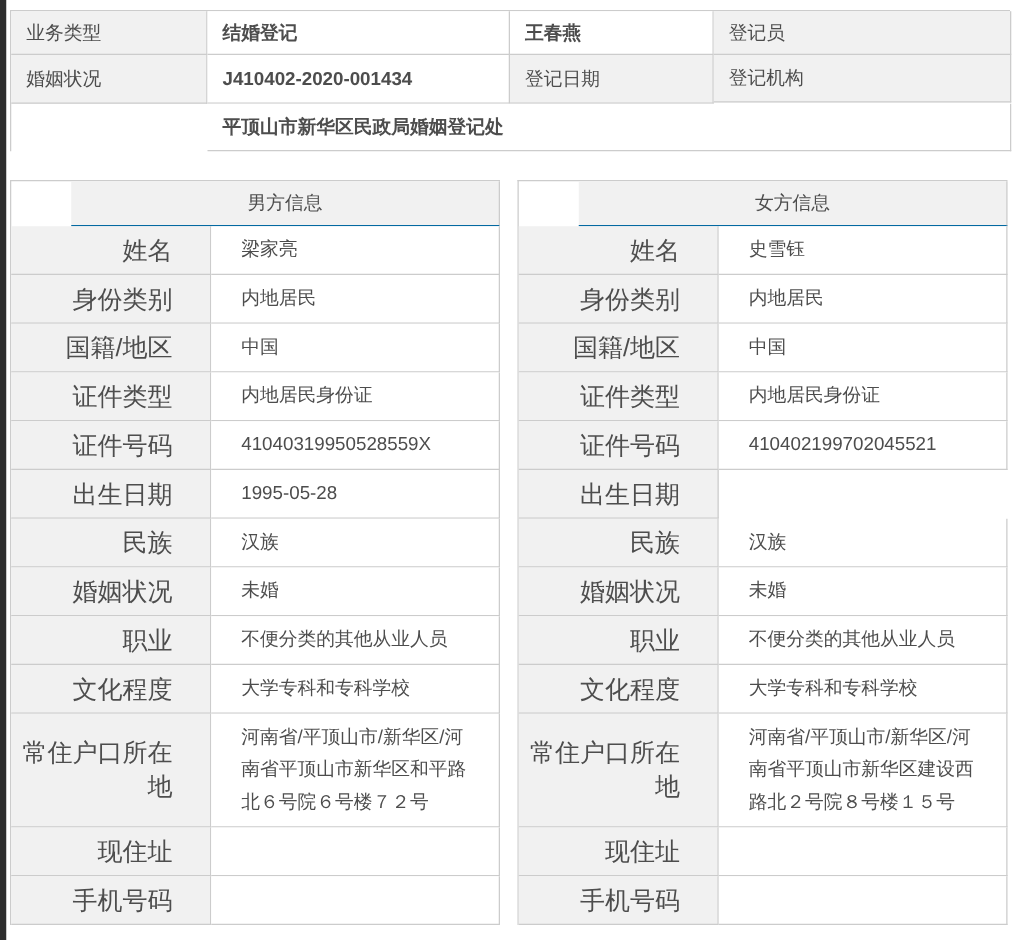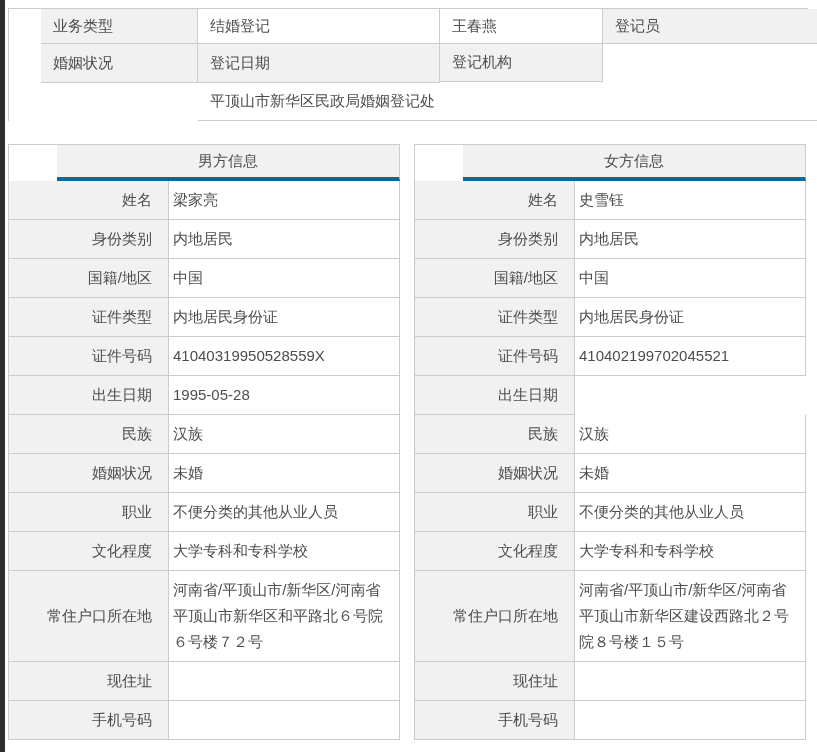--- a/index.html
+++ b/index.html
@@ -24,56 +24,55 @@
     width: 800px;
   }
   
   .top-table {
     display: grid;
     grid-template-columns: 157px 242px 163px 238px;
     border-top: 1px solid #cccccc;
     border-left: 1px solid #cccccc;
     box-sizing: border-box;
     width: 800px;
-    padding-left: 32px;
   }
   .top-table .cell {
     border-right: 1px solid #cccccc;
     border-bottom: 1px solid #cccccc;
     box-sizing: border-box;
     display: flex;
     align-items: center;
     font-size: 15px;
     padding: 0 12px;
     overflow: hidden;
     white-space: nowrap;
   }
   .top-table .label { background: #f1f1f1; }
-  .top-table .value { background: #ffffff; }
+  .top-table .value { background: #ffffff; font-weight: bold; }
   .r1 { height: 35px; }
   .r2 { height: 39px; }
   .r3 { height: 38px; }
   .span3 { grid-column: 2 / 5; }
   
   .tables-row {
     display: flex;
     gap: 14px;
     margin-top: 23px;
   }
   .person-table {
     width: 392px;
     border-top: 1px solid #cccccc;
     border-left: 1px solid #cccccc;
     box-sizing: border-box;
   }
   .person-table .thead {
     height: 36px;
     background: #f1f1f1;
     border-right: 1px solid #cccccc;
-    border-bottom: 4px solid #0369a1;
+    border-bottom: 1px solid #0369a1;
     box-sizing: border-box;
     display: flex;
     align-items: center;
     justify-content: center;
     font-size: 15px;
     margin-left: 48px;
   }
   .person-table .prow {
     display: flex;
     min-height: 39px;
@@ -83,51 +82,52 @@
     width: 160px;
     flex: 0 0 160px;
     background: #f1f1f1;
     border-right: 1px solid #cccccc;
     border-bottom: 1px solid #cccccc;
     box-sizing: border-box;
     display: flex;
     align-items: center;
     justify-content: flex-end;
     text-align: right;
-    padding-right: 16px;
-    font-size: 15px;
+    padding-right: 30px;
+    font-size: 20px;
   }
   .person-table .pvalue {
     flex: 1 1 auto;
     background: #ffffff;
     border-right: 1px solid #cccccc;
     border-bottom: 1px solid #cccccc;
     box-sizing: border-box;
     display: flex;
     align-items: center;
-    padding: 6px 4px;
+    padding: 6px 24px;
     font-size: 15px;
     line-height: 1.72;
     word-break: break-all;
   }
 </style>
 </head>
 <body>
 
 <div class="edge-strip"></div>
 
 <div class="content">
 
   <div class="top-table">
     <div class="cell label r1">业务类型</div>
     <div class="cell value r1">结婚登记</div>
     <div class="cell value r1">王春燕</div>
     <div class="cell label r1">登记员</div>
 
     <div class="cell label r2">婚姻状况</div>
+    <div class="cell value r2">J410402-2020-001434</div>
     <div class="cell label r2">登记日期</div>
 
     <div class="cell label r3">登记机构</div>
     <div class="cell value r3 span3">平顶山市新华区民政局婚姻登记处</div>
   </div>
 
   <div class="tables-row">
 
     <div class="person-table">
       <div class="thead">男方信息</div>

